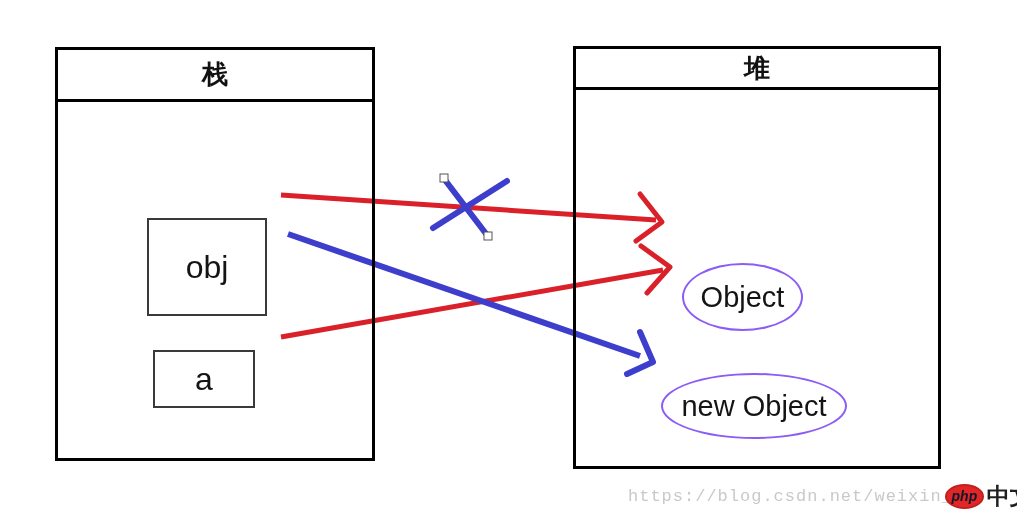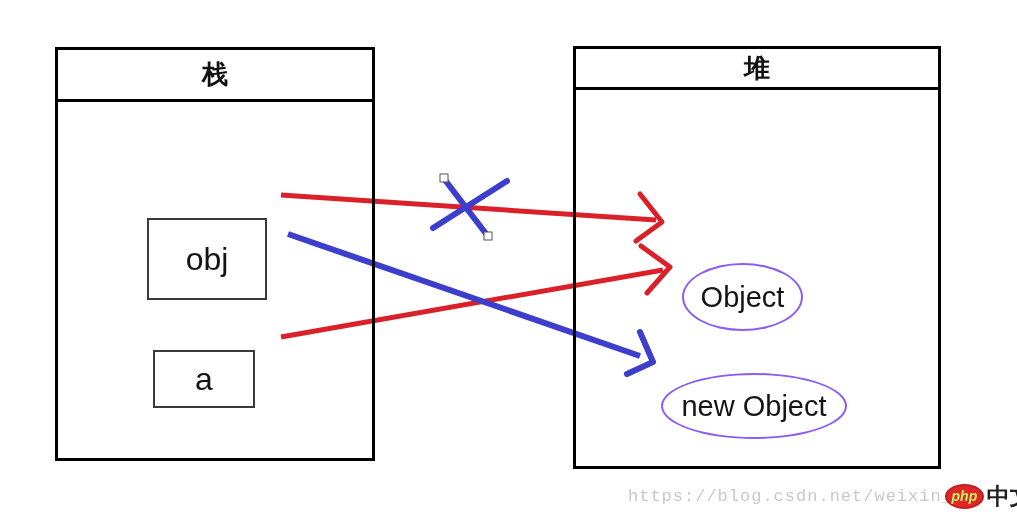--- a/index.html
+++ b/index.html
@@ -35,21 +35,21 @@
   .var-box {
     position: absolute;
     border: 2px solid #3a3a3a;
     background: #ffffff;
     display: flex;
     align-items: center;
     justify-content: center;
     font-size: 32px;
     color: #141414;
   }
-  .var-obj { left: 89px; top: 116px; width: 120px; height: 82px; }
+  .var-obj { left: 89px; top: 116px; width: 120px; height: 98px; }
   .var-a   { left: 95px; top: 248px; width: 102px; height: 58px; }
   .heap-ellipse {
     position: absolute;
     border: 2px solid #8b5cf6;
     border-radius: 50%;
     background: #ffffff;
     display: flex;
     align-items: center;
     justify-content: center;
     font-size: 29px;
@@ -81,21 +81,21 @@
     color: #c9c9c9;
     white-space: nowrap;
   }
   .php-logo {
     width: 39px;
     height: 25px;
     margin-left: -8px;
     border-radius: 50%;
     background: #e02626;
     border: 2px solid #c21f1f;
-    color: #bef264;
+    color: #0f172a;
     font-size: 14px;
     font-weight: bold;
     font-style: italic;
     display: flex;
     align-items: center;
     justify-content: center;
     flex: none;
   }
   .site-name {
     font-size: 23px;

